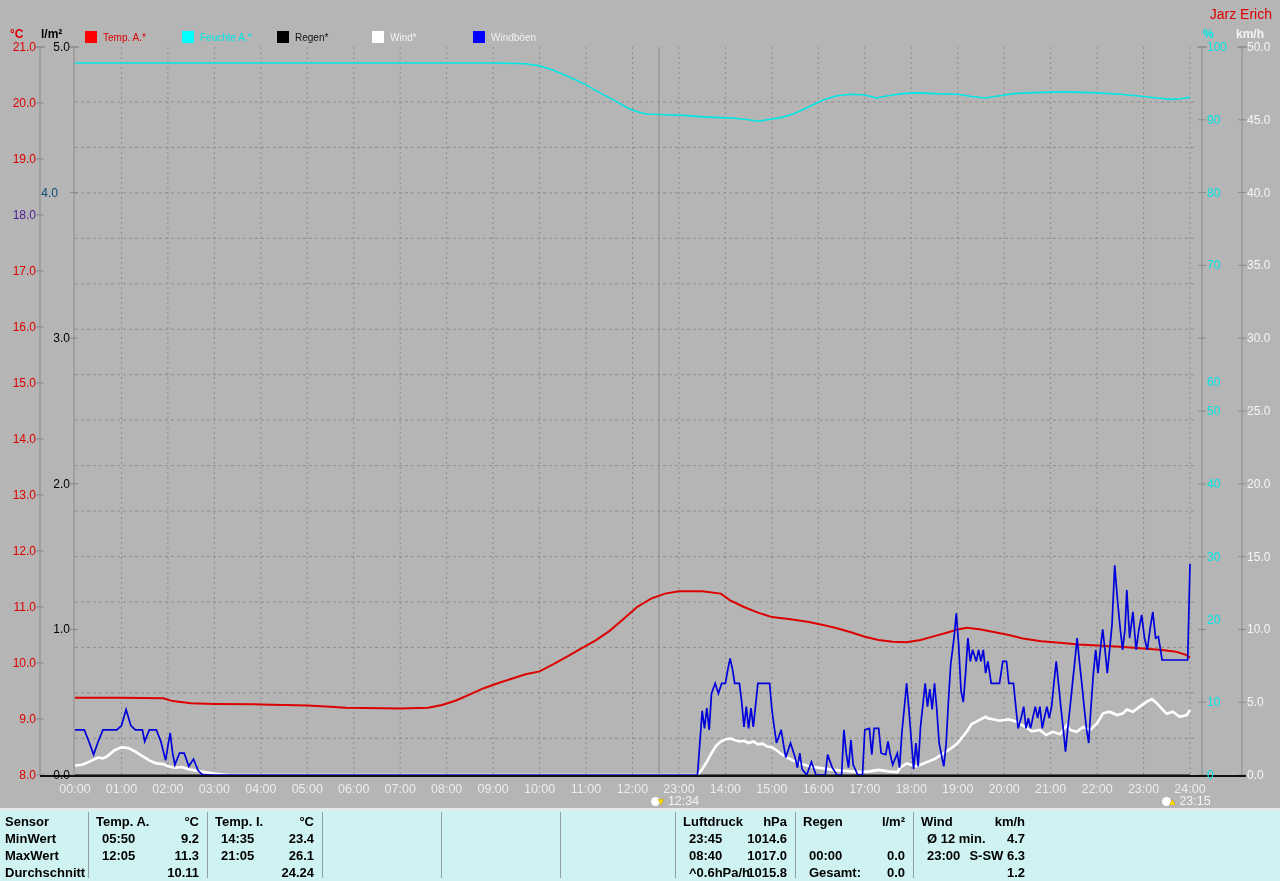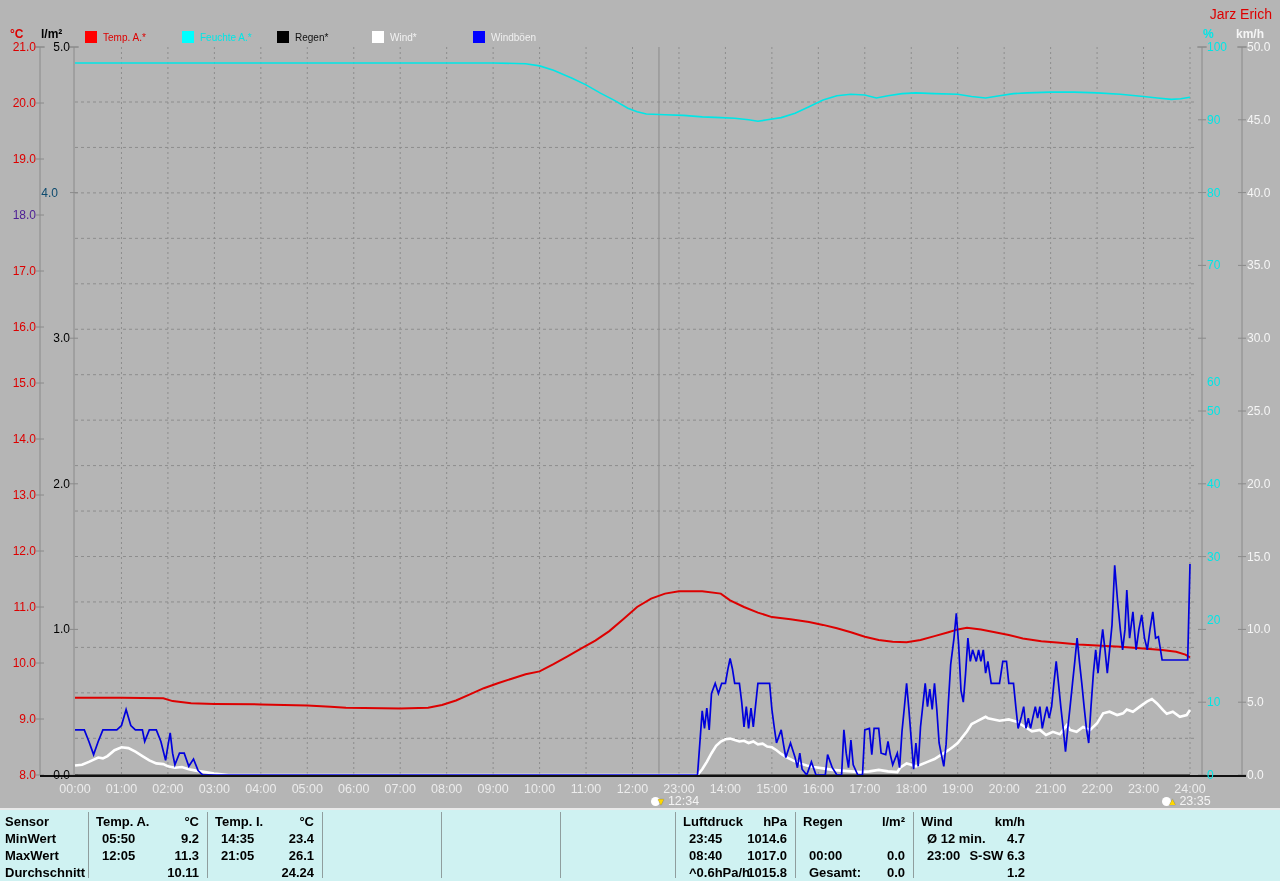--- a/index.html
+++ b/index.html
@@ -230,21 +230,21 @@
     </div>
   <div id="daymarks">
       <div class="abs daymark" style="left: 650.981px;">
         <span class="moon"></span>
         <span class="arr">▼</span>
         <span>12:34</span>
       </div>
       <div class="abs daymark" style="left: 1162.49px;">
         <span class="moon"></span>
         <span class="arr">▲</span>
-        <span>23:35</span>
+        <span>23:15</span>
       </div>
     </div>
 
   <div class="abs" id="divider"></div>
   <div class="abs" id="table">
       <div class="tcell" style="left: 5px; top: 3px; width: 80px;">Sensor</div>
       <div class="tcell" style="left: 5px; top: 20px; width: 80px;">MinWert</div>
       <div class="tcell" style="left: 5px; top: 37px; width: 80px;">MaxWert</div>
       <div class="tcell" style="left: 5px; top: 54px; width: 80px;">Durchschnitt</div>
       <div class="vline" style="left: 88px;"></div>

